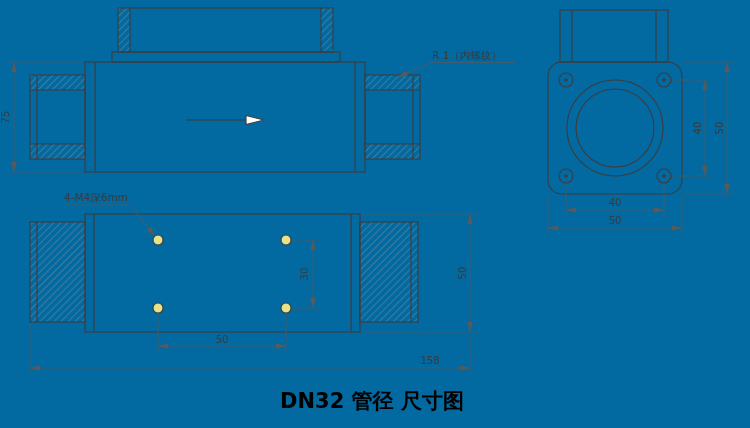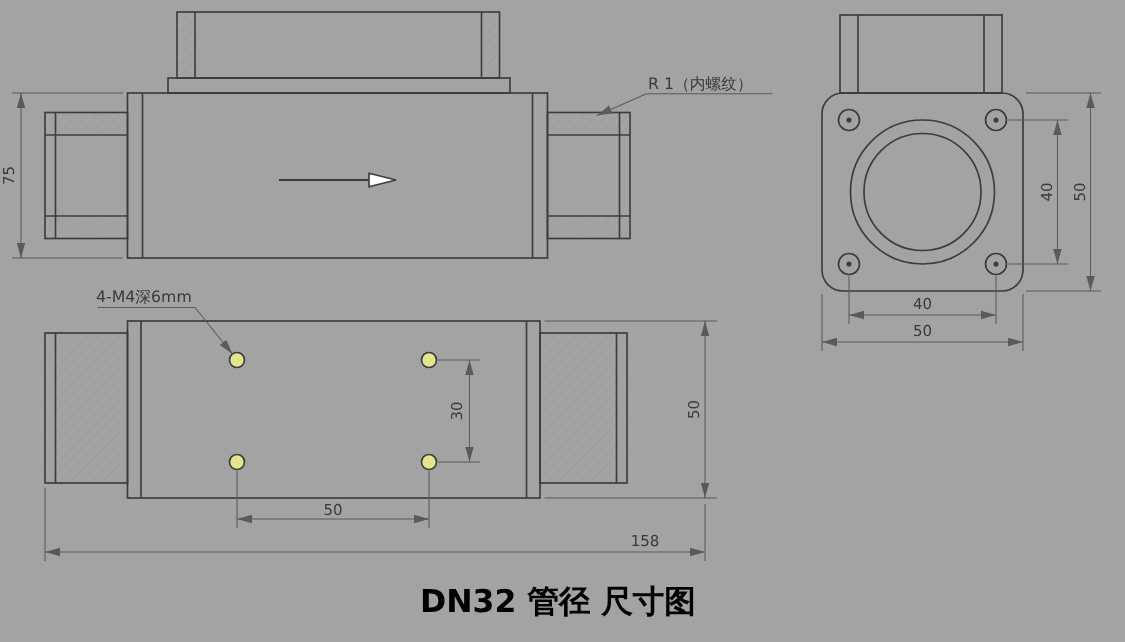--- a/index.html
+++ b/index.html
@@ -1,16 +1,16 @@
 <!DOCTYPE html>
 <html><head>
 <meta charset="utf-8">
 <style>
   html,body{margin:0;padding:0;background:#ffffff;}
-  .canvas{position:relative;width:750px;height:428px;background:#a3a3a3;overflow:hidden;font-family:"DejaVu Sans","Liberation Sans",sans-serif;}
+  .canvas{position:relative;width:750px;height:428px;background:#0369a1;overflow:hidden;font-family:"DejaVu Sans","Liberation Sans",sans-serif;}
   svg text{font-family:"DejaVu Sans","Liberation Sans",sans-serif;fill:#3a3a3a;}
   .dim-text{font-size:10px;}
   .note-text{font-size:10.5px;}
   .title-text{font-size:21px;font-weight:600;fill:#000000;}
 </style>
 </head>
 <body>
 
 <div class="canvas">
 <svg width="750" height="428" viewBox="0 0 750 428">

